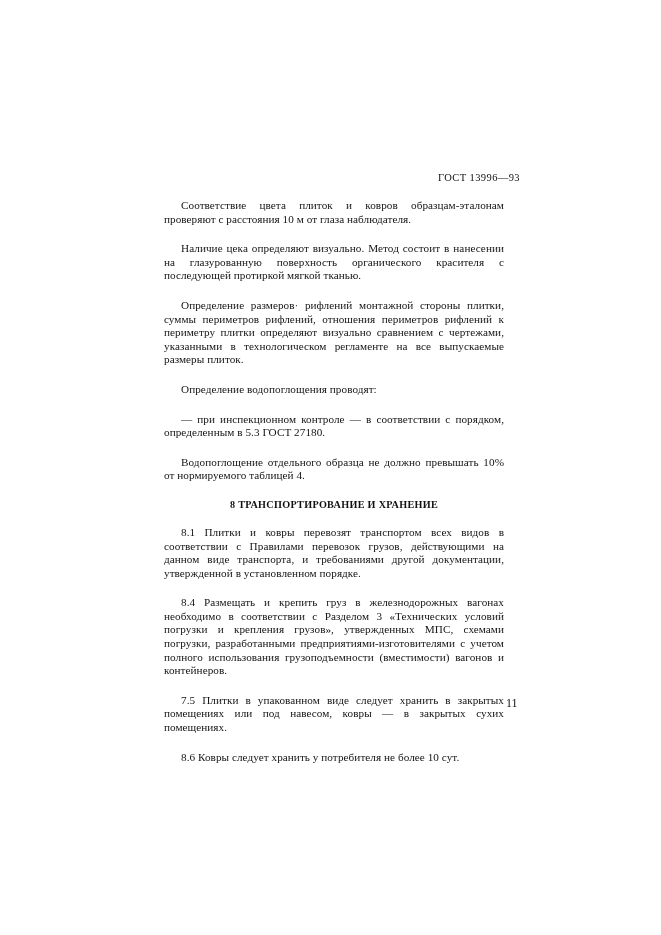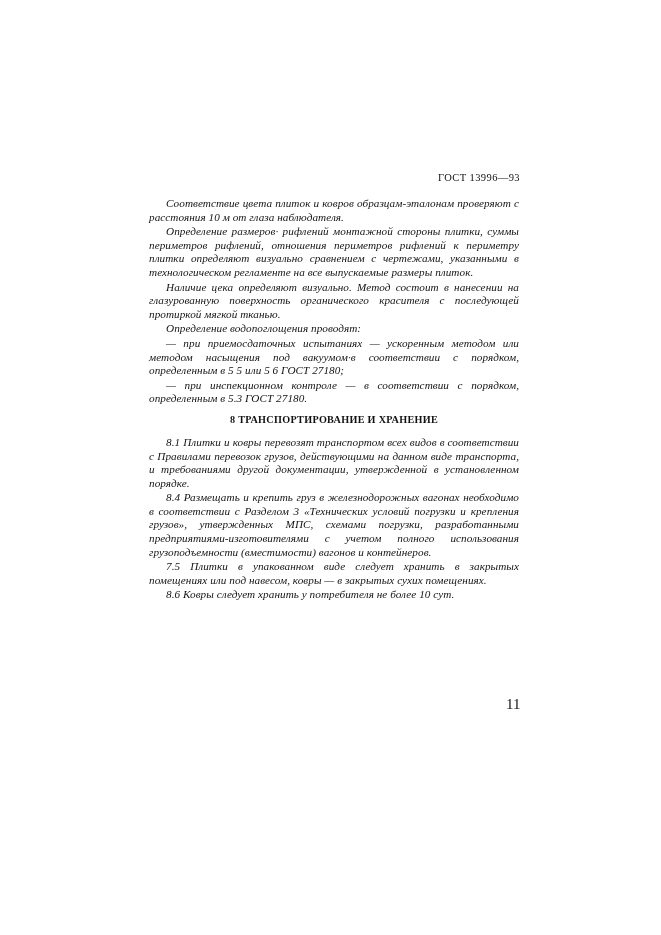--- a/index.html
+++ b/index.html
@@ -28,66 +28,65 @@
     font-family: "Liberation Serif", "DejaVu Serif", serif;
     font-size: 10.5px;
     letter-spacing: 0.4px;
     margin-bottom: 14px;
     color: #111;
   }
   .header .std-num {
     font-size: 10.5px;
   }
   p.body-par {
-    margin: 1px;
+    margin: 16px;
     font-size: 11.2px;
     line-height: 13.6px;
     text-align: justify;
     text-indent: 17px;
     color: #141414;
     letter-spacing: 0.05px;
-    font-style: italic;
   }
   p.dash {
     text-indent: 17px;
   }
   .section-title {
     margin: 8px 0 11px 0;
     font-size: 10.2px;
     font-weight: bold;
     text-align: center;
     letter-spacing: 0.3px;
   }
   .gap-top {
     margin-top: 10px;
   }
   .page-number {
     position: absolute;
     left: 506px;
     top: 696px;
-    font-size: 15px;
+    font-size: 12px;
   }
 </style>
 </head>
 <body>
 
 <div class="page">
 
   <div class="content">
 
     <div class="header">
       <span class="std-num">ГОСТ 13996—93</span>
     </div>
 
     <p class="body-par">Соответствие цвета плиток и ковров образцам-эталонам проверяют с расстояния 10 м от глаза наблюдателя.</p>
+    <p class="body-par">Наличие цека определяют визуально. Метод состоит в нанесении на глазурованную поверхность органического красителя с последующей протиркой мягкой тканью.</p>
     <p class="body-par">Определение размеров· рифлений монтажной стороны плитки, суммы периметров рифлений, отношения периметров рифлений к периметру плитки определяют визуально сравнением с чертежами, указанными в технологическом регламенте на все выпускаемые размеры плиток.</p>
-    <p class="body-par">Наличие цека определяют визуально. Метод состоит в нанесении на глазурованную поверхность органического красителя с последующей протиркой мягкой тканью.</p>
     <p class="body-par">Определение водопоглощения проводят:</p>
-    <p class="body-par dash">— при приемосдаточных испытаниях — ускоренным методом или методом насыщения под вакуумом·в соответствии с порядком, определенным в 5 5 или 5 6 ГОСТ 27180;</p>
     <p class="body-par dash">— при инспекционном контроле — в соответствии с порядком, определенным в 5.3 ГОСТ 27180.</p>
+    <p class="body-par">Водопоглощение отдельного образца не должно превышать 10% от нормируемого таблицей 4.</p>
 
     <div class="section-title">8 ТРАНСПОРТИРОВАНИЕ И ХРАНЕНИЕ</div>
 
     <p class="body-par gap-top">8.1 Плитки и ковры перевозят транспортом всех видов в соответствии с Правилами перевозок грузов, действующими на данном виде транспорта, и требованиями другой документации, утвержденной в установленном порядке.</p>
     <p class="body-par">8.4 Размещать и крепить груз в железнодорожных вагонах необходимо в соответствии с Разделом 3 «Технических условий погрузки и крепления грузов», утвержденных МПС, схемами погрузки, разработанными предприятиями-изготовителями с учетом полного использования грузоподъемности (вместимости) вагонов и контейнеров.</p>
     <p class="body-par">7.5 Плитки в упакованном виде следует хранить в закрытых помещениях или под навесом, ковры — в закрытых сухих помещениях.</p>
     <p class="body-par">8.6 Ковры следует хранить у потребителя не более 10 сут.</p>
 
   </div>
 

